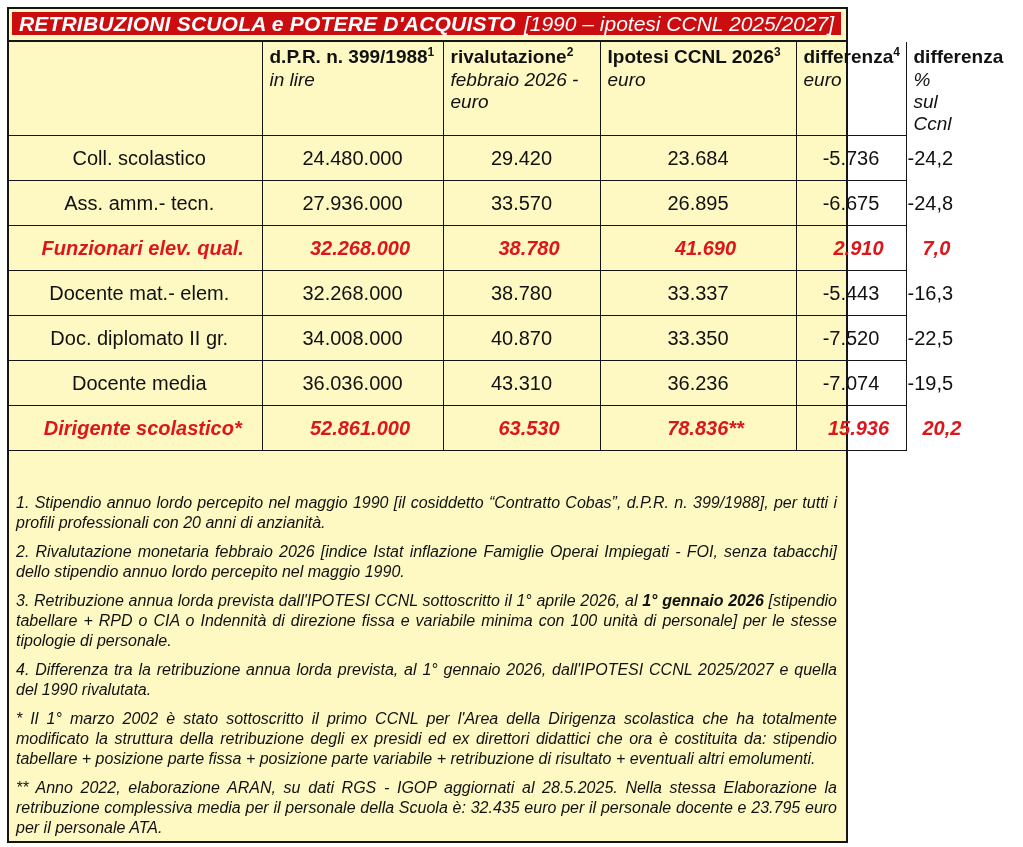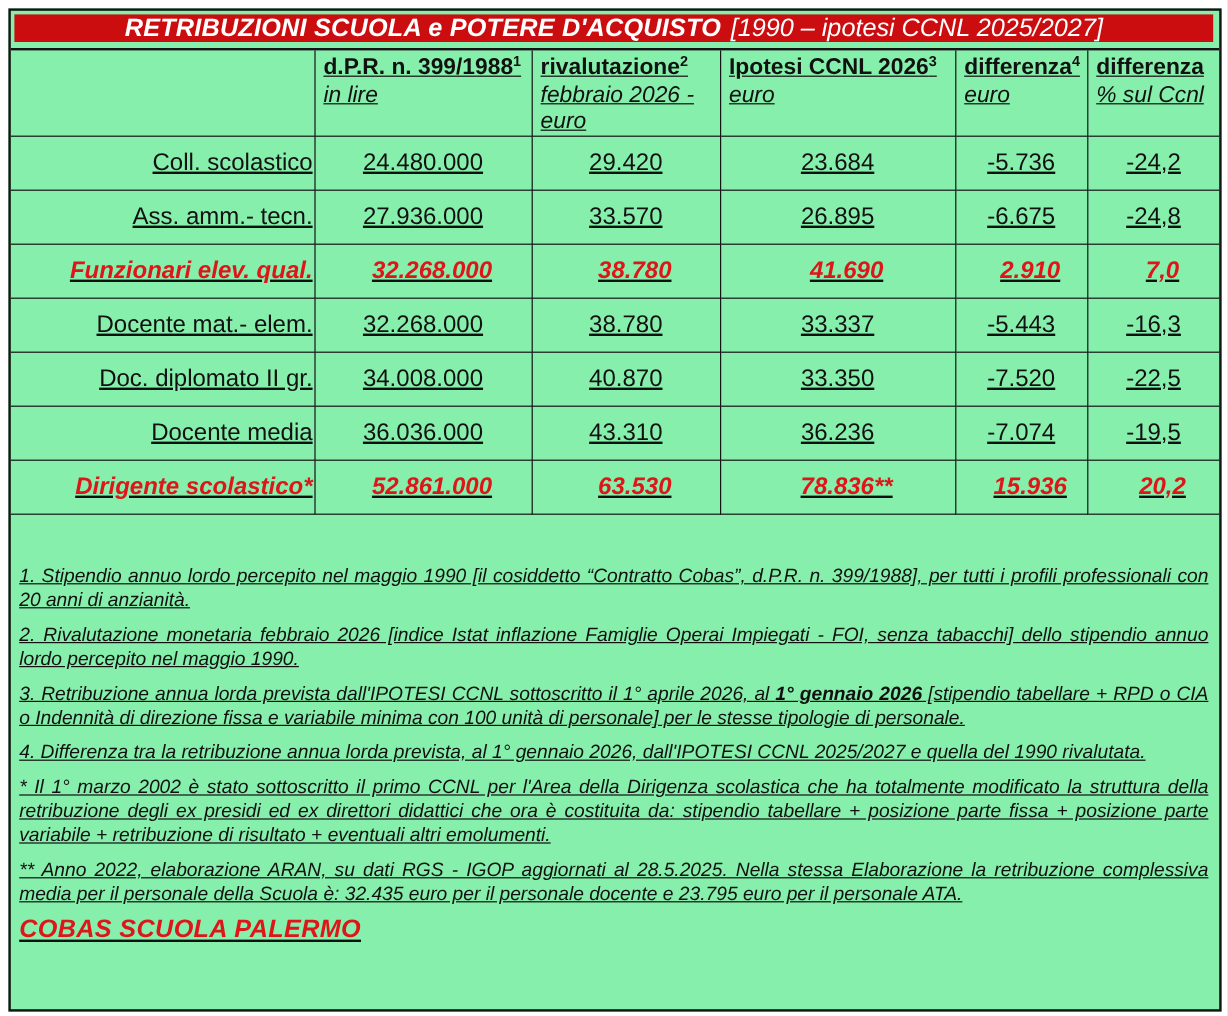--- a/index.html
+++ b/index.html
@@ -2,22 +2,22 @@
 <html style="--red-bar: #CB0D10; --red-text: #DD1619;"><head>
 <meta charset="utf-8">
 <style>
   html,body{margin:0;padding:0;}
   body{
     width:1023px;height:847px;background:#ffffff;position:relative;
     font-family:"Liberation Sans", sans-serif;color:#111;
     -webkit-font-smoothing:antialiased;
   }
   .frame{
-    position:absolute;left:7px;top:7px;width:1011px;height:836px;
-    border:2px solid #151515;box-sizing:border-box;background:#86efac;text-decoration:underline;
+    position:absolute;left:7px;top:7px;width:841px;height:836px;
+    border:2px solid #151515;box-sizing:border-box;background:#fef9c3;
   }
   
   .title-row{height:33px;border-bottom:2px solid #151515;position:relative;box-sizing:border-box;}
   .title-bar{
     position:absolute;left:3px;top:3px;right:5px;bottom:5px;
     background:var(--red-bar,#CB0D10);
     display:flex;align-items:center;justify-content:center;
     color:#fff;font-style:italic;font-size:21px;white-space:nowrap;
   }
   .t-main{font-weight:bold;margin-right:8px;letter-spacing:.2px;}
@@ -29,21 +29,21 @@
   th:last-child,td:last-child{border-right:none;}
   thead th{border-top:none;}
   th{
     height:52px;vertical-align:top;text-align:left;
     padding:4px 4px 0 7px;font-weight:bold;
   }
   .h-label{font-size:19px;line-height:1.12;white-space:nowrap;}
   .h-label sup{font-size:12px;line-height:0;}
   .h-sub{font-size:19px;font-style:italic;font-weight:normal;margin-top:2px;}
   td{height:45px;font-size:20px;}
-  td.lbl{text-align:right;padding-left:9px;margin-left:26px;}
+  td.lbl{text-align:center;padding-left:9px;margin-left:26px;}
   td.num{text-align:center;}
   tr.hl td{color:var(--red-text,#DD1619);font-weight:bold;font-style:italic;padding-left:16px;}
   
   .notes{
     padding:40px 9px 0 7px;font-style:italic;font-size:16px;
     line-height:20px;color:#111;
   }
   .notes p{margin:2px 0 9px 0;text-align:justify;}
   .notes .b{font-weight:bold;}
   .sig{

